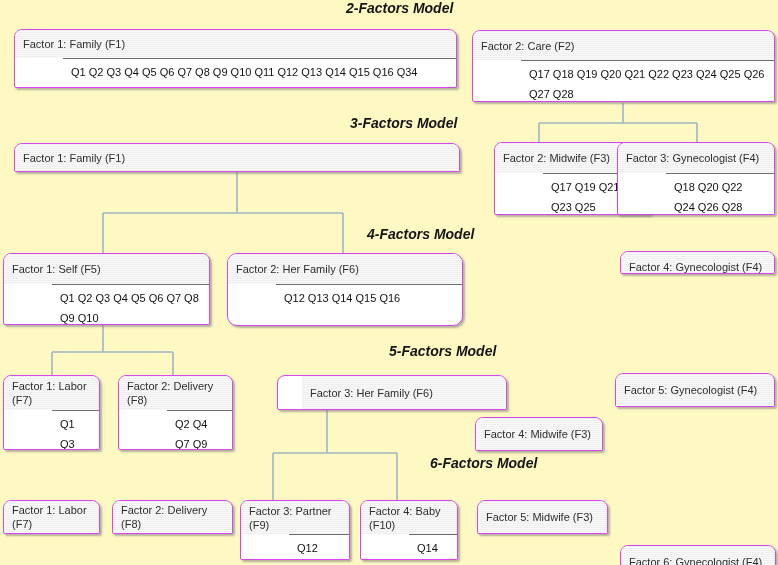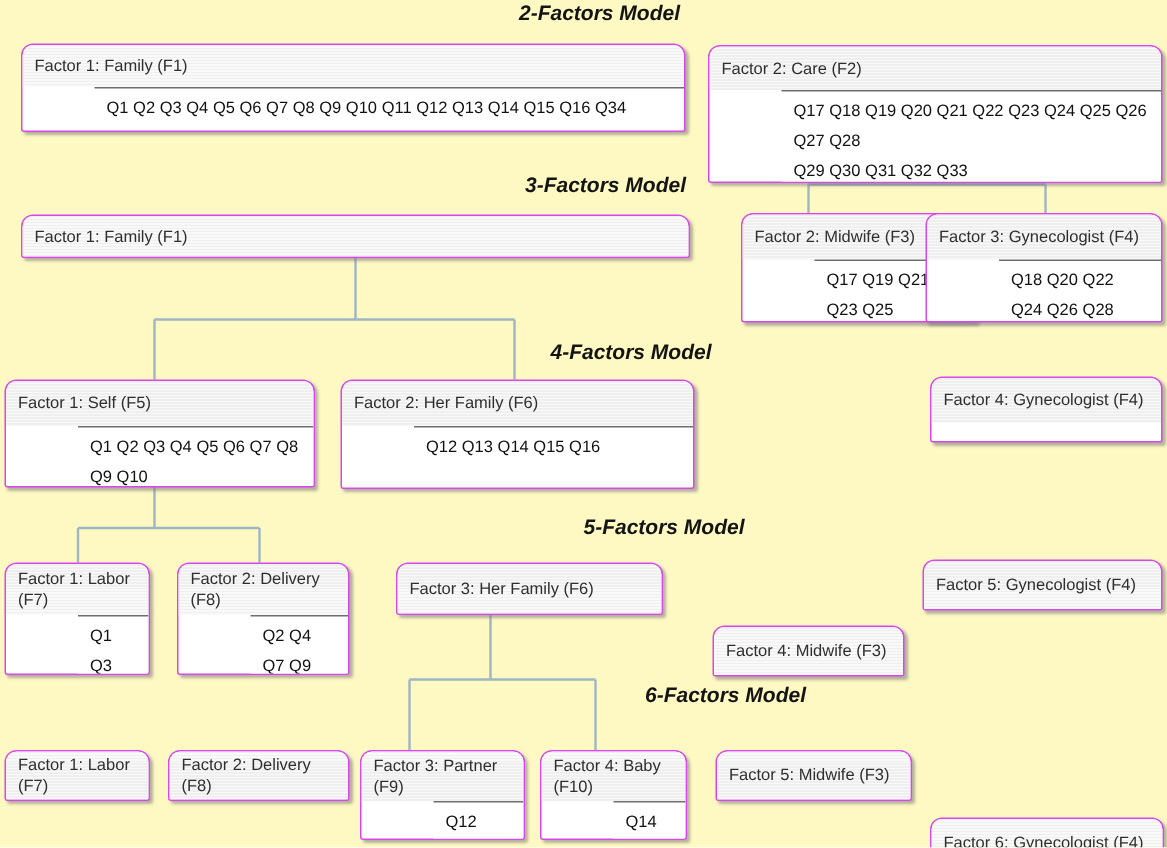--- a/index.html
+++ b/index.html
@@ -40,31 +40,31 @@
     border-top:1px solid #6e6e6e;
     background:#ffffff;
     padding:3px 8px 0 8px;
     color:#111111;
     font-size:11px;line-height:20px;
     white-space:pre-line;
     margin-left:48px;
   }
   
   #b1 {left:14px;  top:29px;  width:443px; height:59px;  --hh:28px;}
-  #b2 {left:472px; top:30px;  width:303px; height:92px;  --hh:29px;}
+  #b2 {left:472px; top:30px;  width:303px; height:72px;  --hh:29px;}
   #b3 {left:14px;  top:143px; width:446px; height:29px;  --hh:27px;}
   #b4 {left:494px; top:142px; width:157px; height:73px;  --hh:30px;}
   #b5 {left:617px; top:142px; width:158px; height:73px;  --hh:30px;}
   #b6 {left:3px;   top:253px; width:207px; height:72px;  --hh:30px;}
-  #b7 {left:227px; top:253px; width:236px; height:73px;  --hh:30px;}
+  #b7 {left:227px; top:253px; width:236px; height:73px;border-radius:10px;  --hh:30px;}
   #b8 {left:478px; top:251px; width:132px; height:32px;  --hh:30px;}
-  #b9 {left:620px; top:251px; width:155px; height:44px;  --hh:30px;}
+  #b9 {left:620px; top:251px; width:155px; height:23px;  --hh:30px;}
   #b10{left:3px;   top:375px; width:97px;  height:75px;  --hh:34px;}
   #b11{left:118px; top:375px; width:115px; height:75px;  --hh:34px;}
-  #b12{left:264px; top:375px; width:178px; height:35px;  --hh:33px;}
+  #b12{left:277px; top:375px; width:230px; height:35px;padding-left:24px;  --hh:33px;}
   #b13{left:475px; top:373px; width:128px; height:34px;margin-top:44px;  --hh:32px;}
   #b14{left:615px; top:373px; width:160px; height:34px;  --hh:32px;}
   #b15{left:3px;   top:500px; width:97px;  height:34px;  --hh:32px;}
   #b16{left:112px; top:500px; width:121px; height:34px;  --hh:32px;}
   #b17{left:240px; top:500px; width:110px; height:60px;  --hh:33px;}
   #b18{left:360px; top:500px; width:98px;  height:60px;  --hh:33px;}
   #b19{left:477px; top:500px; width:131px; height:34px;  --hh:32px;}
   #b20{left:620px; top:500px; width:156px; height:34px;margin-top:45px;  --hh:32px;}
   
   #t2{left:346px; top:0px;}

